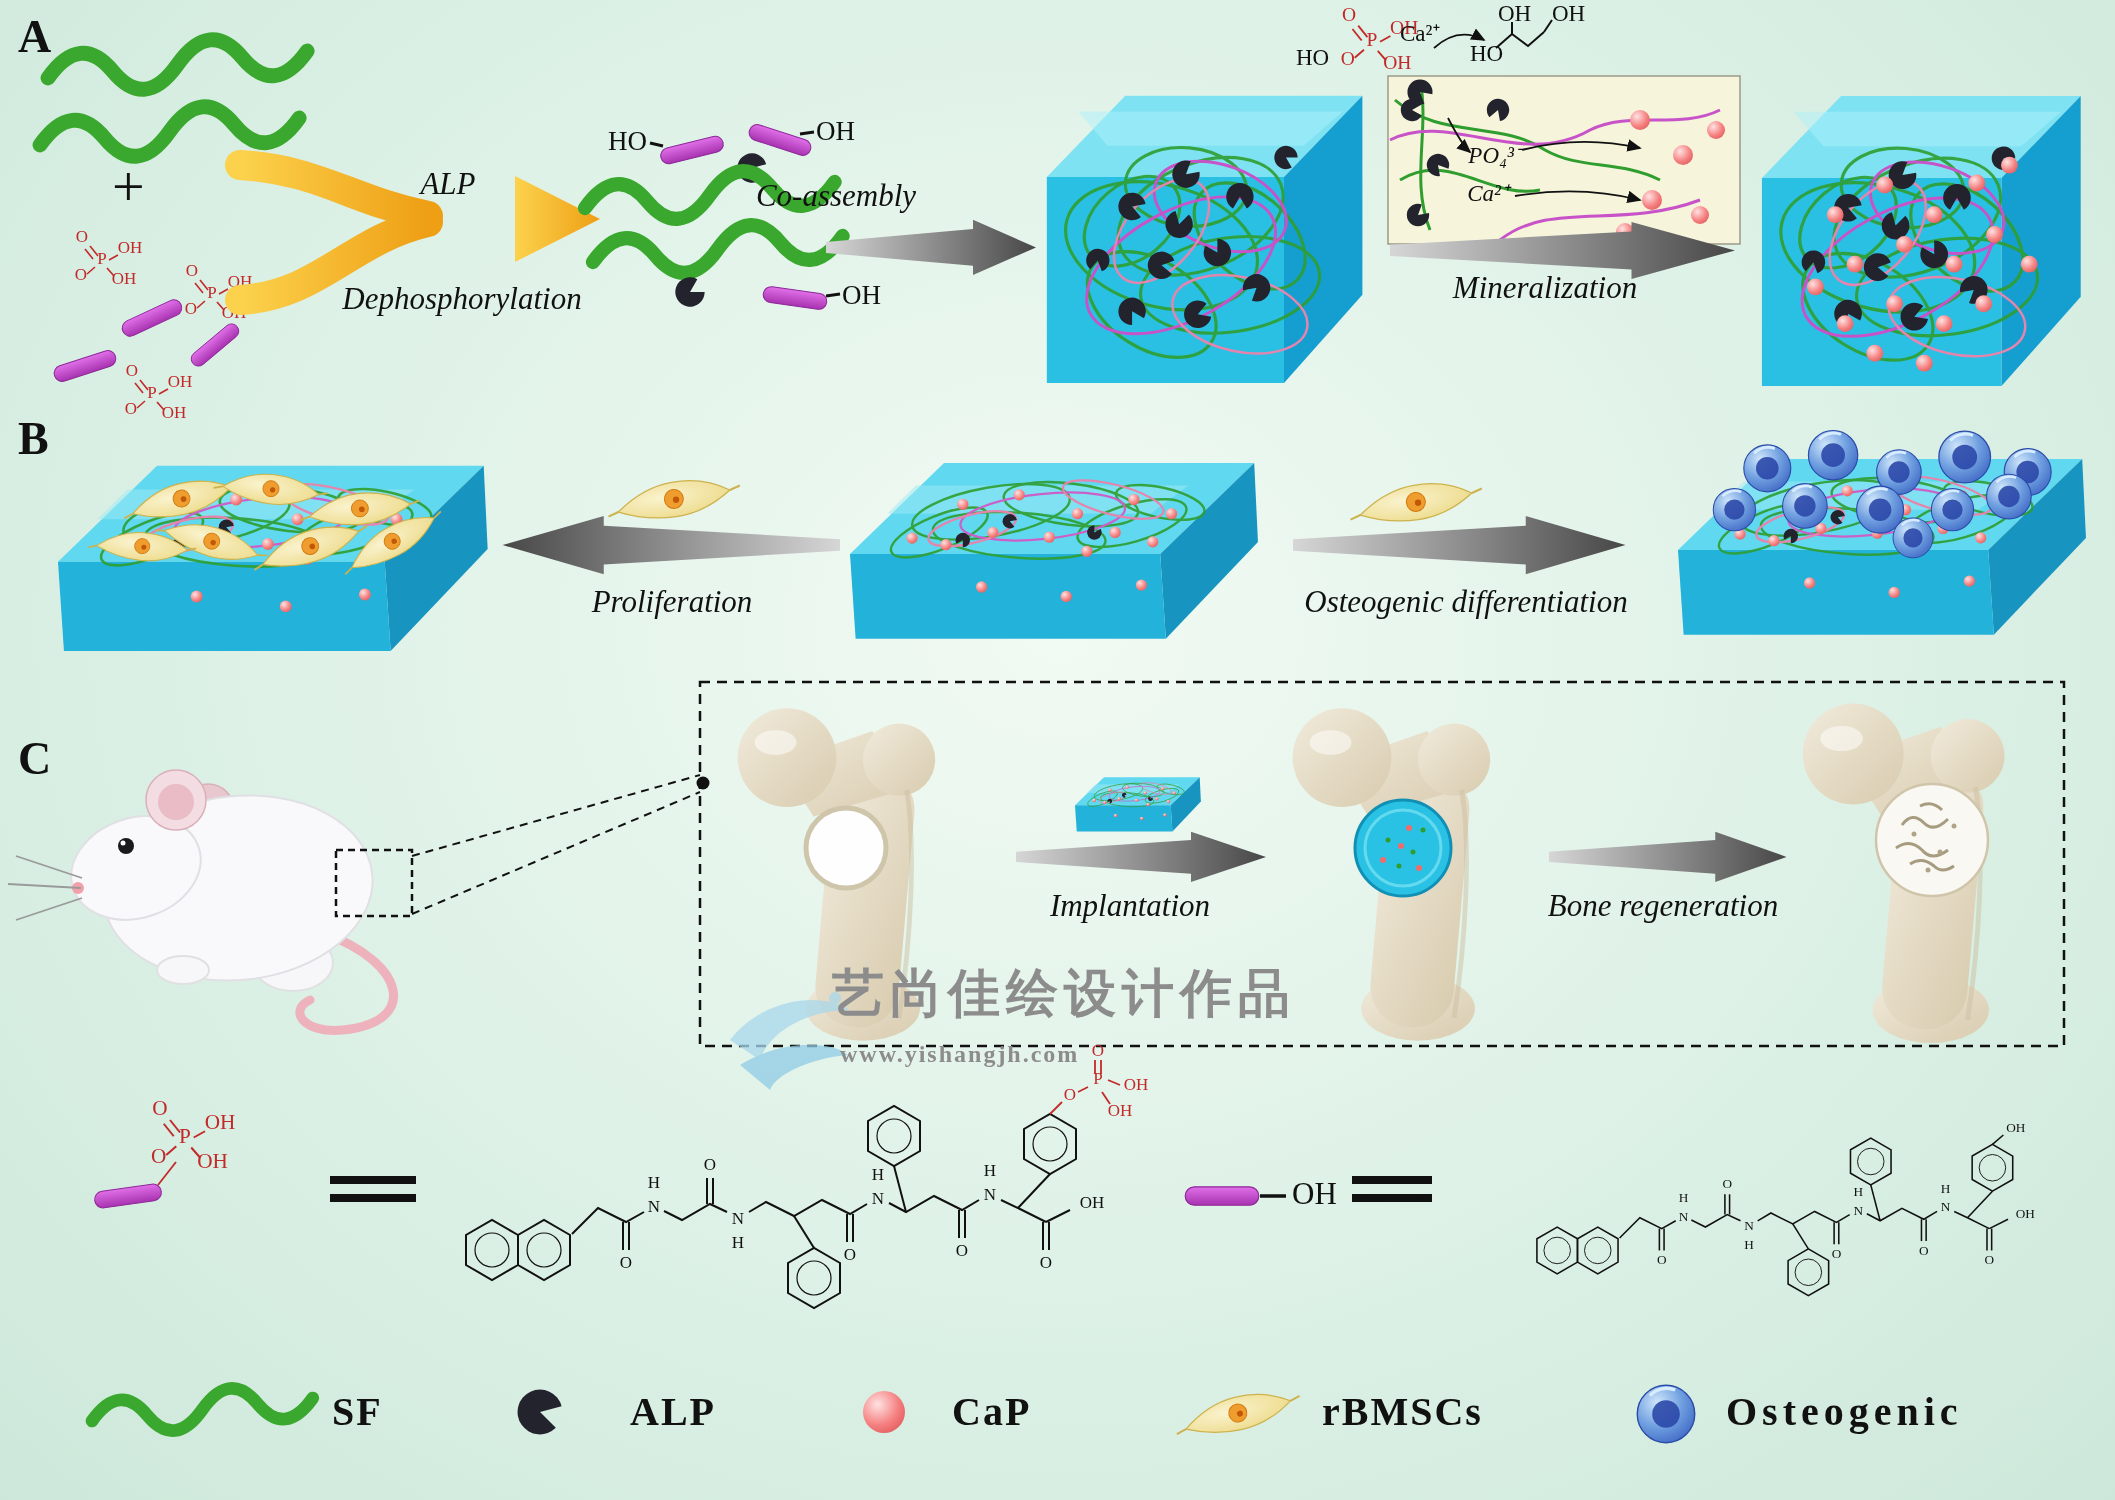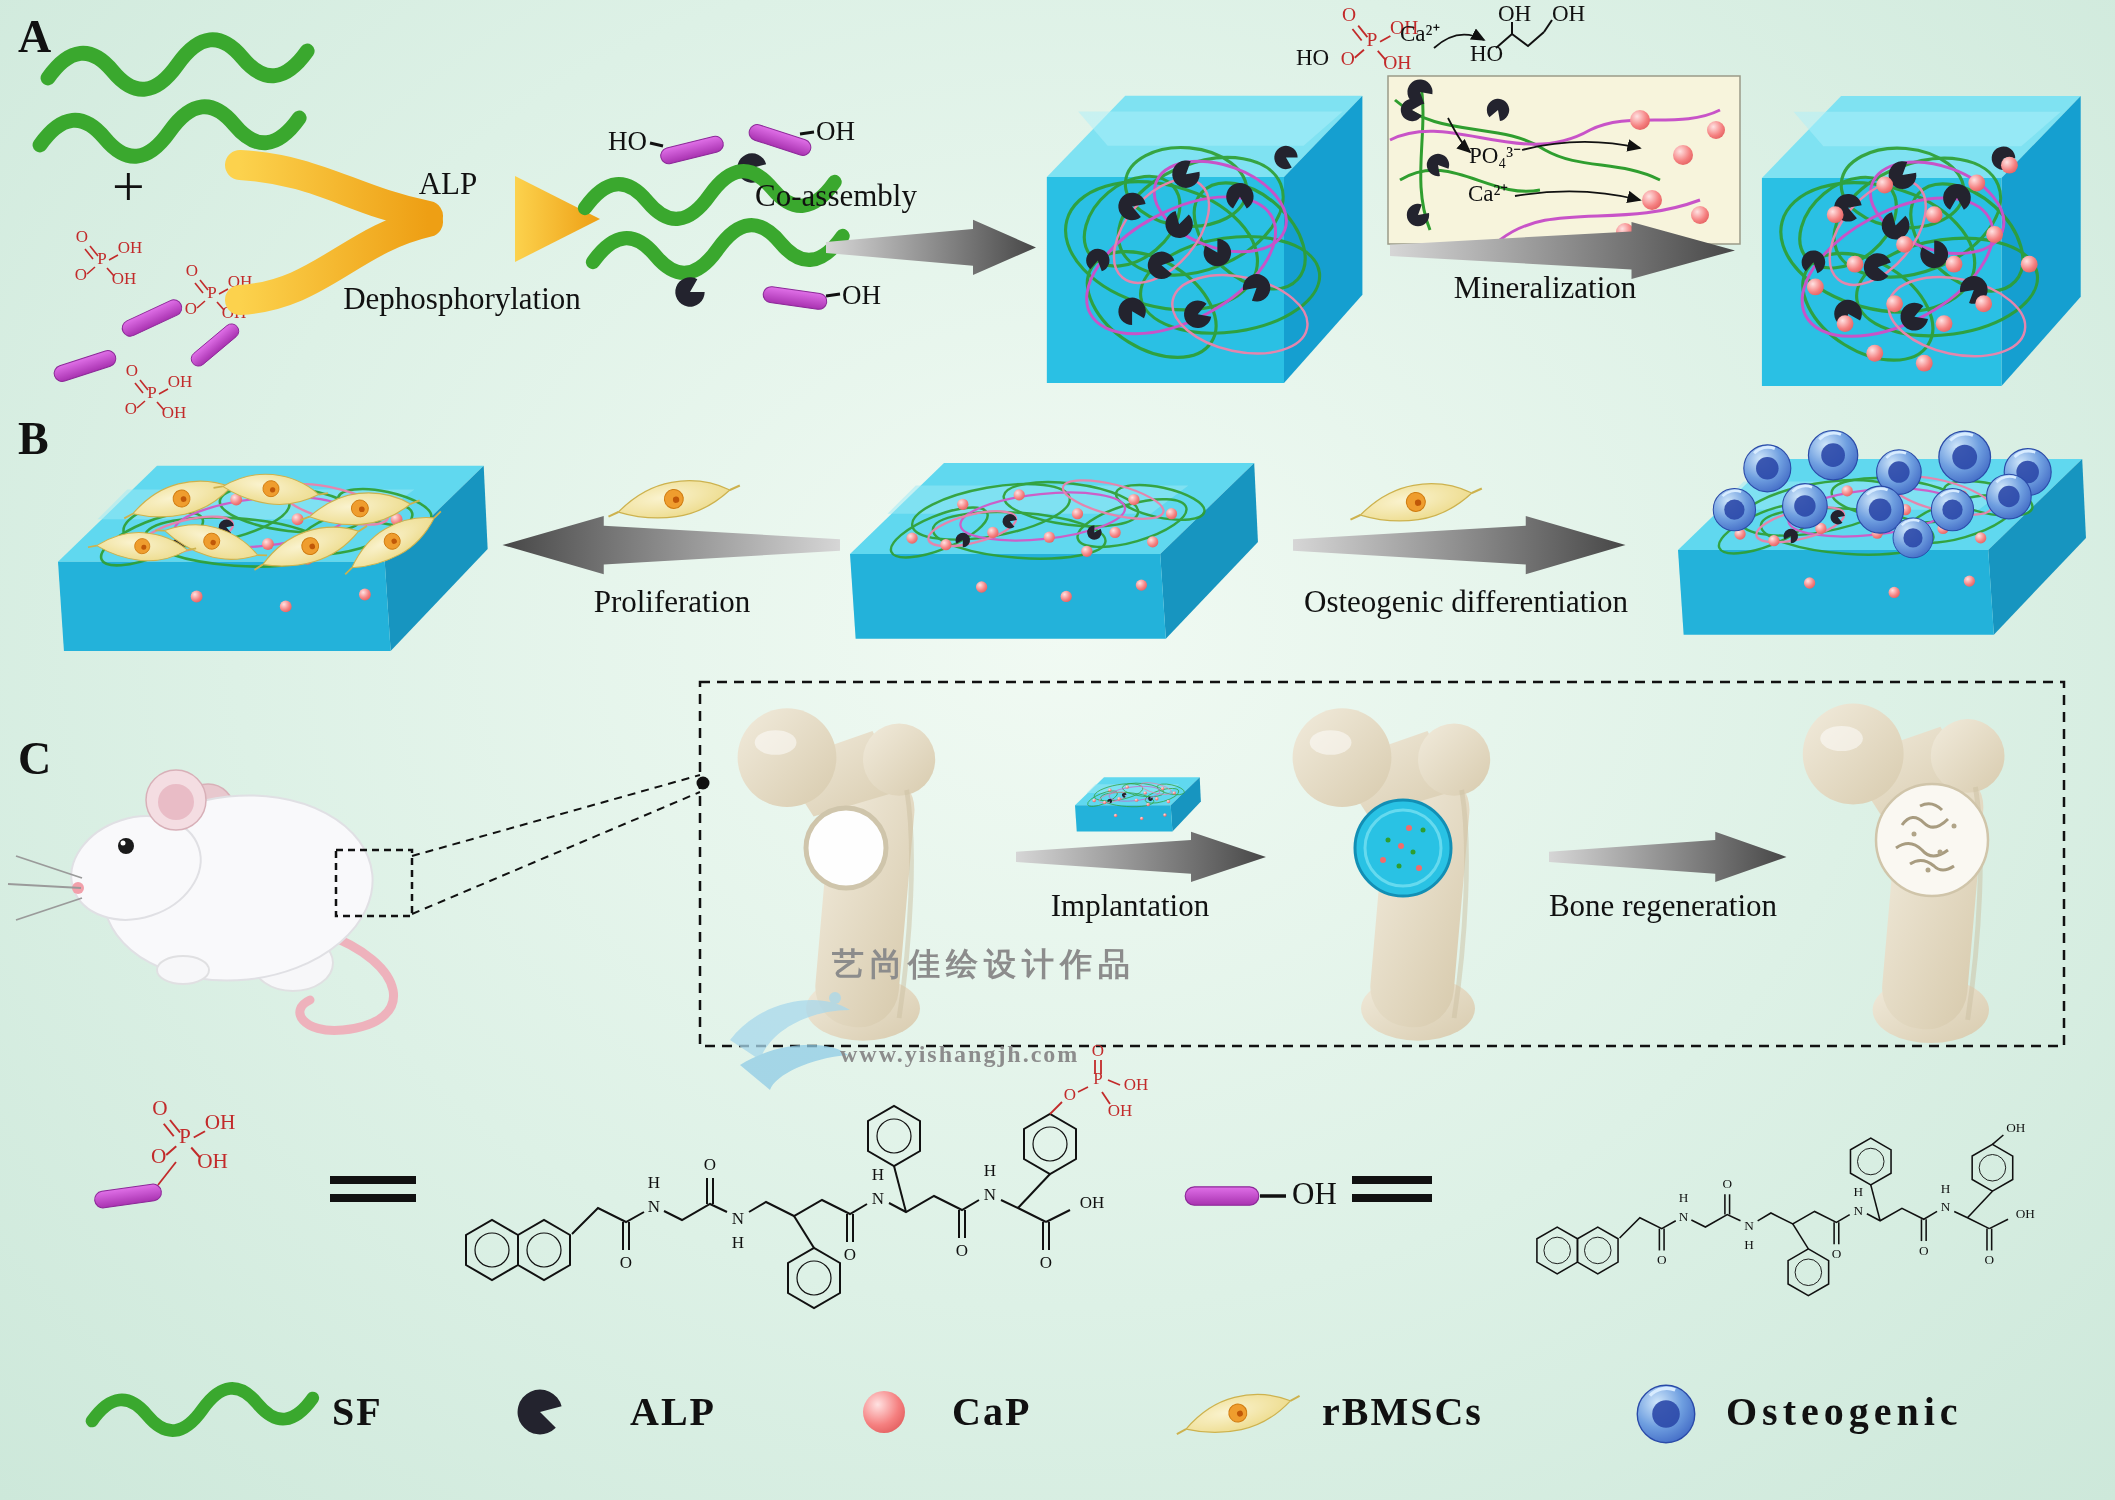--- a/index.html
+++ b/index.html
@@ -3,21 +3,21 @@
 <meta charset="utf-8">
 <style>
   html,body{margin:0;padding:0;}
   body{
     position:relative;width:2115px;height:1500px;overflow:hidden;
     background:radial-gradient(ellipse at 50% 42%, #f1faf3 0%, #ddf1e6 55%, #cde8da 100%);
     font-family:"Liberation Serif",serif;
   }
   svg.art{position:absolute;left:0;top:0;}
   .lbl{position:absolute;color:#111;white-space:nowrap;line-height:1;}
-  .c{transform:translateX(-50%);}
+  .c{transform:translateX(-50%);font-style:italic;}
   .panel{font-size:46px;font-weight:700;}
   .big{font-size:31px;}
   .mid{font-size:27px;}
   .sm{font-size:23px;}
   .wm{color:#8c8c8c;font-weight:700;}
   .legend{font-size:40px;font-weight:700;letter-spacing:2px;text-align:right;}
   .wavy{text-decoration-style:wavy;text-decoration-color:#e03030;text-decoration-thickness:2px;text-underline-offset:9px;}
   .ct{font-family:"Liberation Serif",serif;font-size:17px;fill:#111;text-anchor:middle;}
   .red{fill:#c22a2a;}
 </style>
@@ -529,21 +529,21 @@
 <div class="lbl sm" style="left:1470px;top:42px">HO</div>
 <div class="lbl sm c" style="left:1495px;top:144px">PO₄³⁻</div>
 <div class="lbl sm c" style="left:1488px;top:182px">Ca²⁺</div>
 
 <div class="lbl big c" style="left:672px;top:586px">Proliferation</div>
 <div class="lbl big c" style="left:1466px;top:586px">Osteogenic differentiation</div>
 
 <div class="lbl big c" style="left:1130px;top:890px">Implantation</div>
 <div class="lbl big c" style="left:1663px;top:890px">Bone regeneration</div>
 
-<div class="lbl wm" style="left:832px;top:948px;font-size:32px;letter-spacing:6px">艺尚佳绘设计作品</div>
+<div class="lbl wm" style="left:832px;top:968px;font-size:52px;letter-spacing:6px">艺尚佳绘设计作品</div>
 <div class="lbl wm" style="left:840px;top:1042px;font-size:24px;letter-spacing:2px">www.yishangjh.com</div>
 
 <div class="lbl big" style="left:1292px;top:1178px">OH</div>
 
 <div class="lbl legend" style="left:332px;top:1392px">SF</div>
 <div class="lbl legend" style="left:630px;top:1392px">ALP</div>
 <div class="lbl legend wavy" style="left:952px;top:1392px">CaP</div>
 <div class="lbl legend wavy" style="left:1322px;top:1392px">rBMSCs</div>
 <div class="lbl legend" style="left:1726px;top:1392px;letter-spacing:5px">Osteogenic</div>
 

